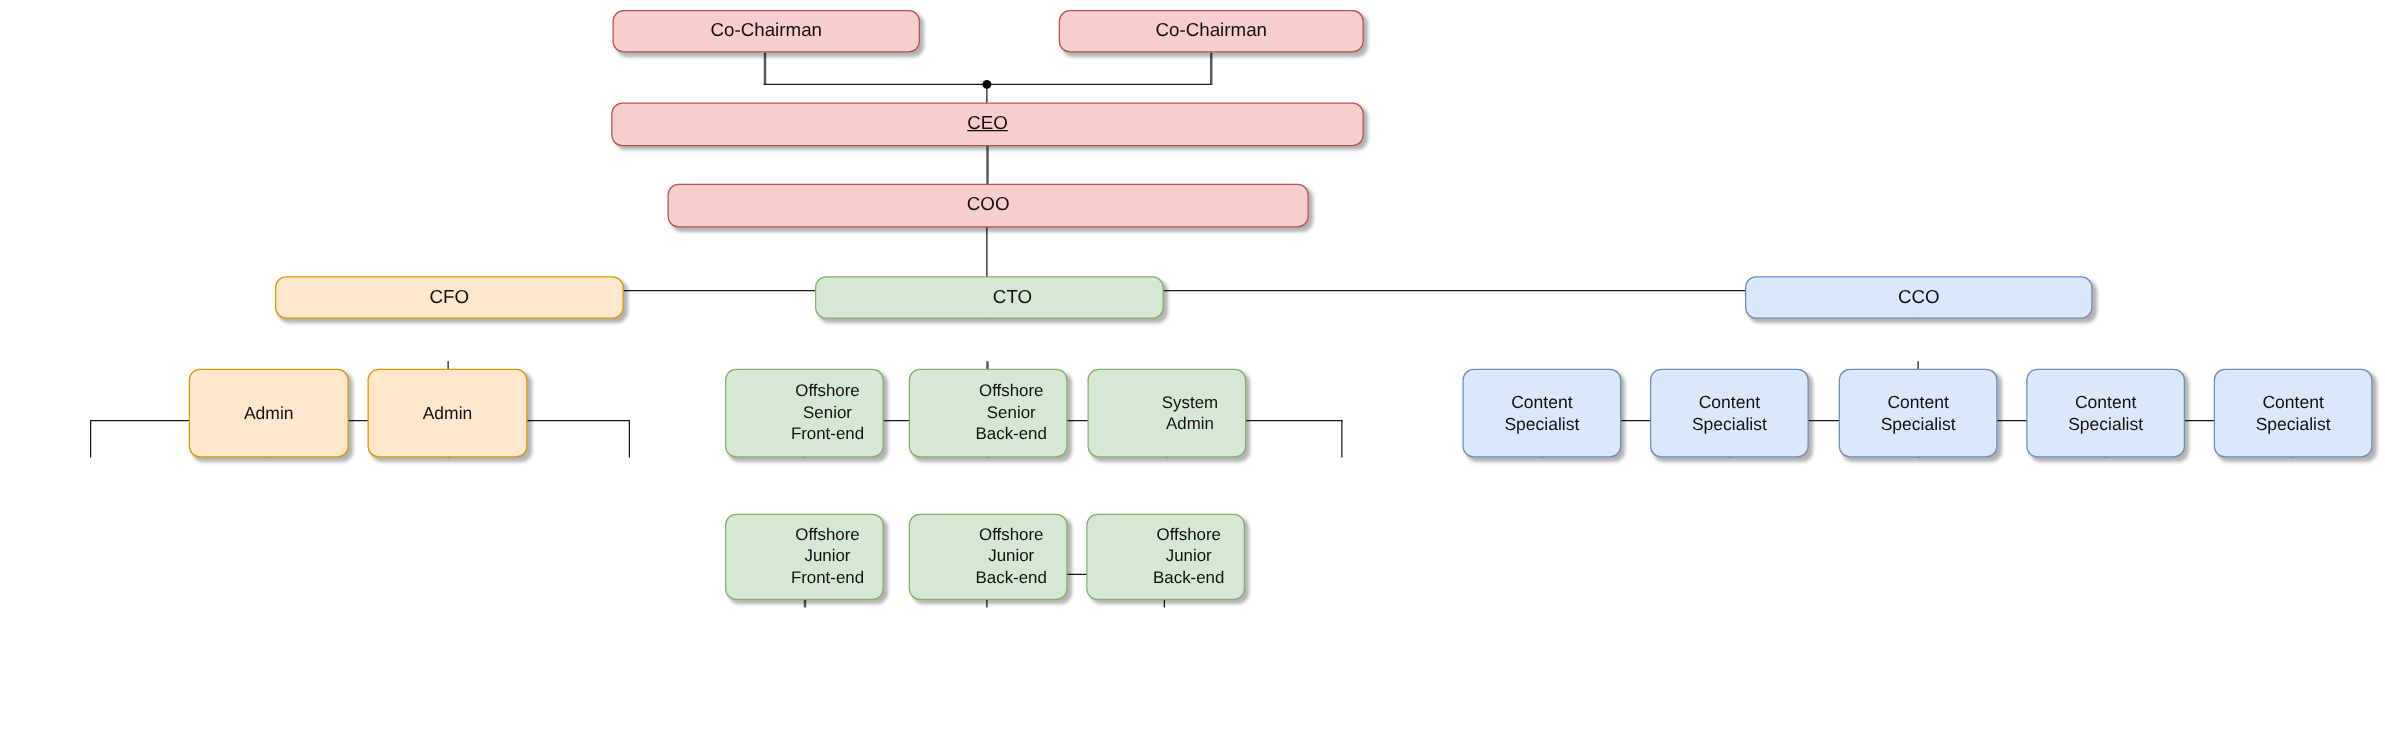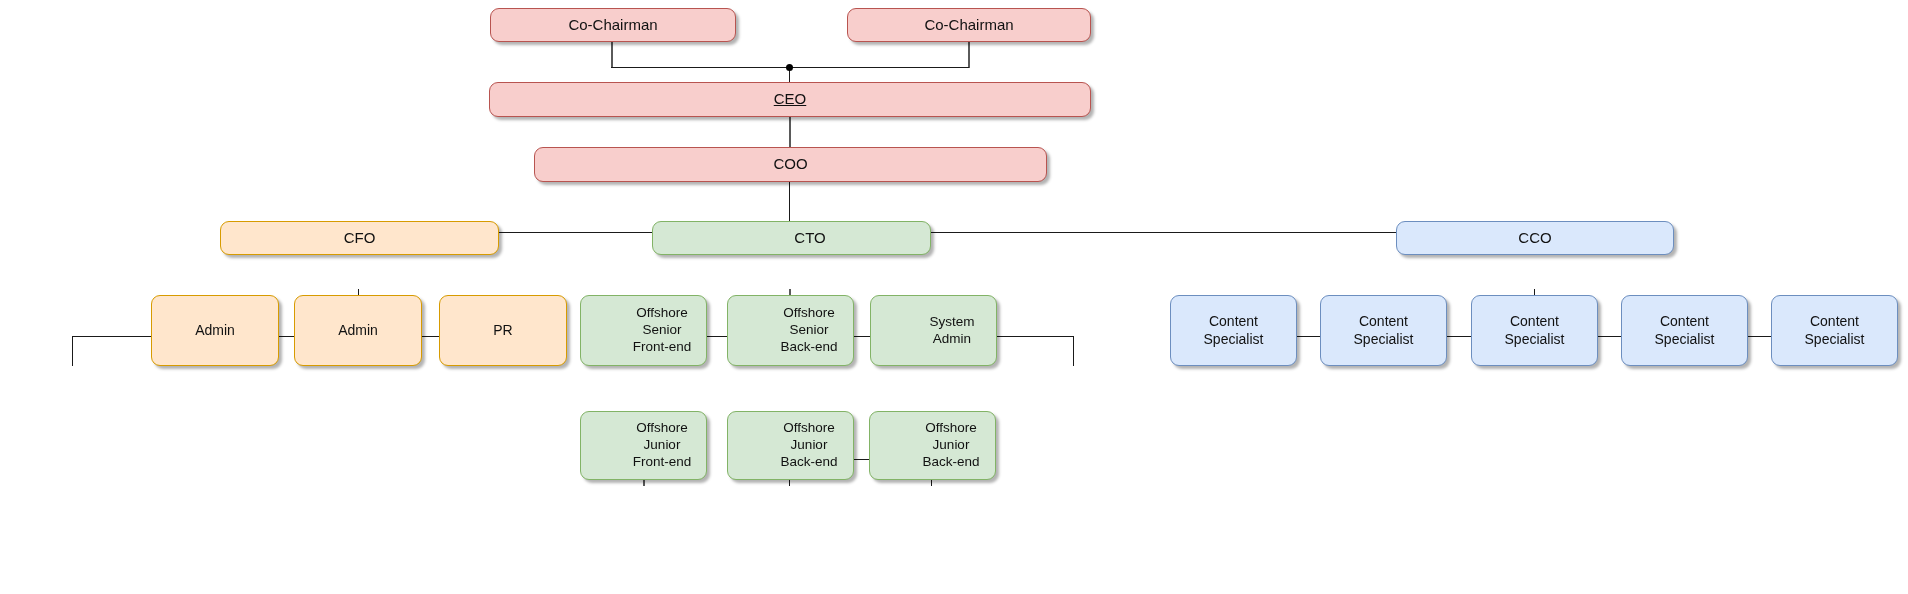--- a/index.html
+++ b/index.html
@@ -113,23 +113,20 @@
   <div class="node cont f15" style="left:1396px; top:221px; width:278px; height:34px;">
     <span class="lbl">CCO</span>
   </div>
 
   <div class="node fin f14" style="left:151px; top:295px; width:128px; height:71px;">
     <span class="lbl">Admin</span>
   </div>
   <div class="node fin f14" style="left:294px; top:295px; width:128px; height:71px;">
     <span class="lbl">Admin</span>
   </div>
-  <div class="node fin f14" style="left:439px; top:295px; width:128px; height:71px;">
-    <span class="lbl">PR</span>
-  </div>
 
   <div class="node tech f13" style="left:580px; top:295px; width:127px; height:71px;">
     <span class="lbl">Offshore Senior
 Front-end</span>
   </div>
   <div class="node tech f13" style="left:727px; top:295px; width:127px; height:71px;">
     <span class="lbl">Offshore Senior
 Back-end</span>
   </div>
   <div class="node tech f13" style="left:870px; top:295px; width:127px; height:71px;">

